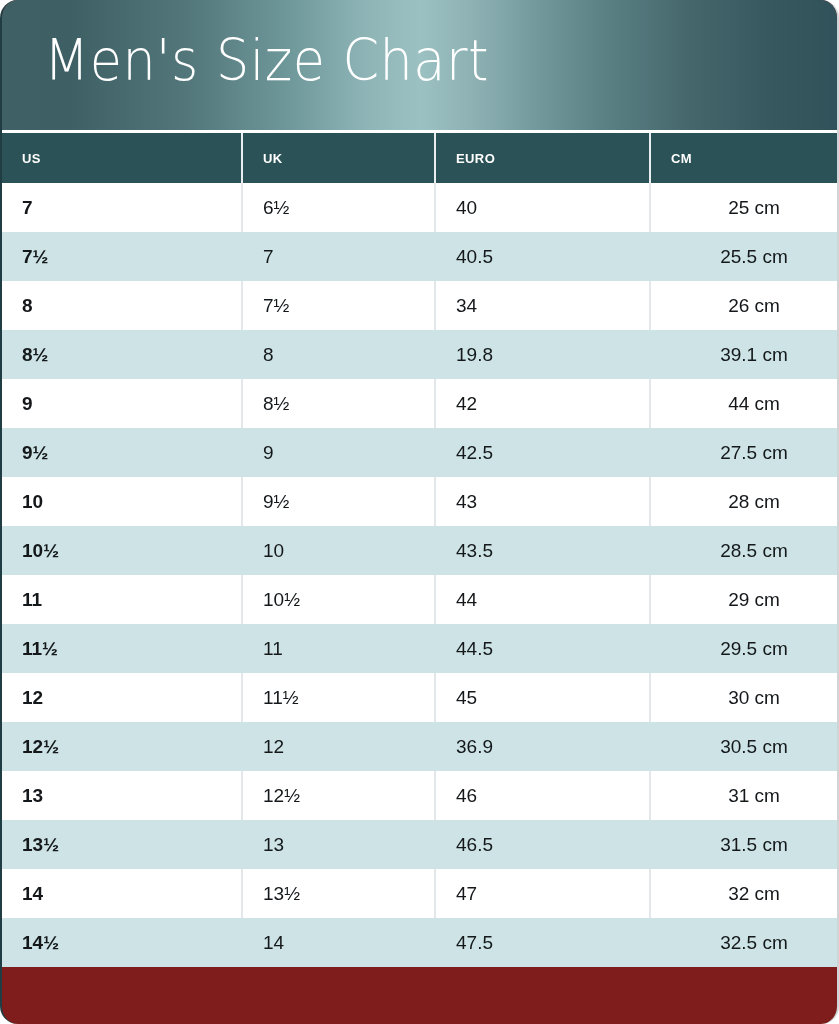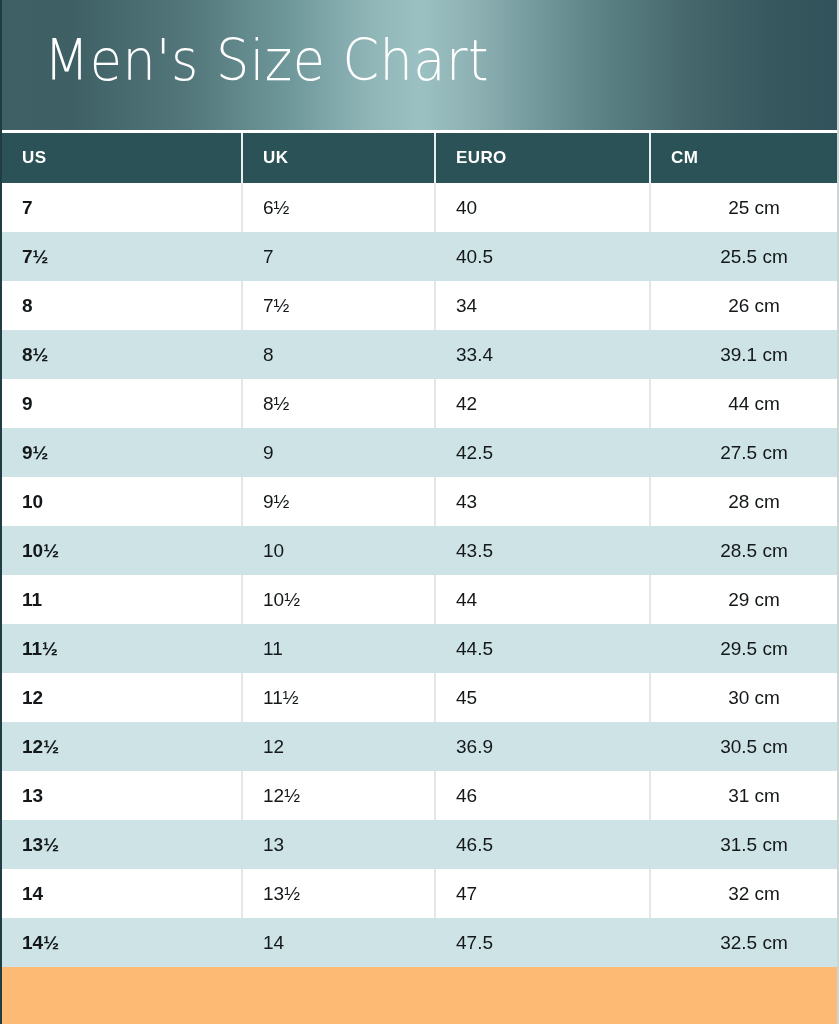--- a/index.html
+++ b/index.html
@@ -14,22 +14,23 @@
     overflow: hidden;
   }
 
   #page {
     position: relative;
     width: 839px;
     height: 1024px;
     box-sizing: border-box;
     border-left: 2px solid #1f3d42;
     border-right: 2px solid #cfd4d4;
-    background: #fdba74;
+    background: #7f1d1d;
     overflow: hidden;
+    border-radius: 18px;
   }
 
   
   .banner {
     position: relative;
     height: 133px;
     width: 100%;
     box-sizing: border-box;
     background: linear-gradient(
       to right,
@@ -72,21 +73,21 @@
   }
   .size-table col.c-us    { width: 240px; }
   .size-table col.c-uk    { width: 193px; }
   .size-table col.c-euro  { width: 215px; }
   .size-table col.c-cm    { width: 187px; }
 
   .size-table thead th {
     background: #2b5256;
     color: #ffffff;
     text-align: left;
-    font-size: 17px;
+    font-size: 13px;
     font-weight: bold;
     letter-spacing: 0.4px;
     padding: 0 0 0 20px;
     height: 50px;
     vertical-align: middle;
     border-right: 2px solid #e9eef0;
     box-sizing: border-box;
   }
   .size-table thead th:last-child { border-right: none; }
 
@@ -158,21 +159,21 @@
         </tr>
         <tr>
           <td class="col-us">8</td>
           <td class="col-uk">7½</td>
           <td class="col-euro">34</td>
           <td class="col-cm">26 cm</td>
         </tr>
         <tr class="alt">
           <td class="col-us">8½</td>
           <td class="col-uk">8</td>
-          <td class="col-euro">33.4</td>
+          <td class="col-euro">19.8</td>
           <td class="col-cm">39.1 cm</td>
         </tr>
         <tr>
           <td class="col-us">9</td>
           <td class="col-uk">8½</td>
           <td class="col-euro">42</td>
           <td class="col-cm">44 cm</td>
         </tr>
         <tr class="alt">
           <td class="col-us">9½</td>

